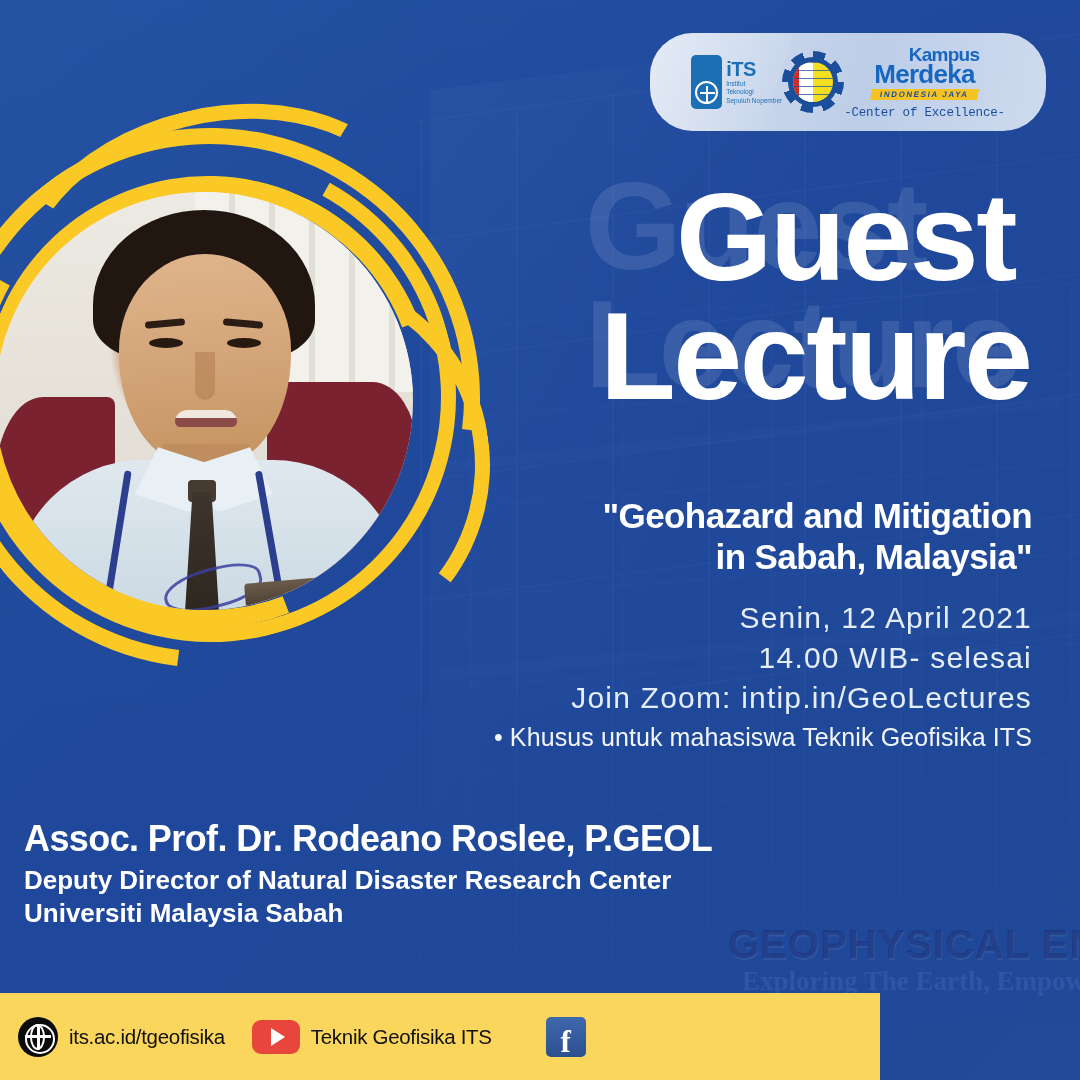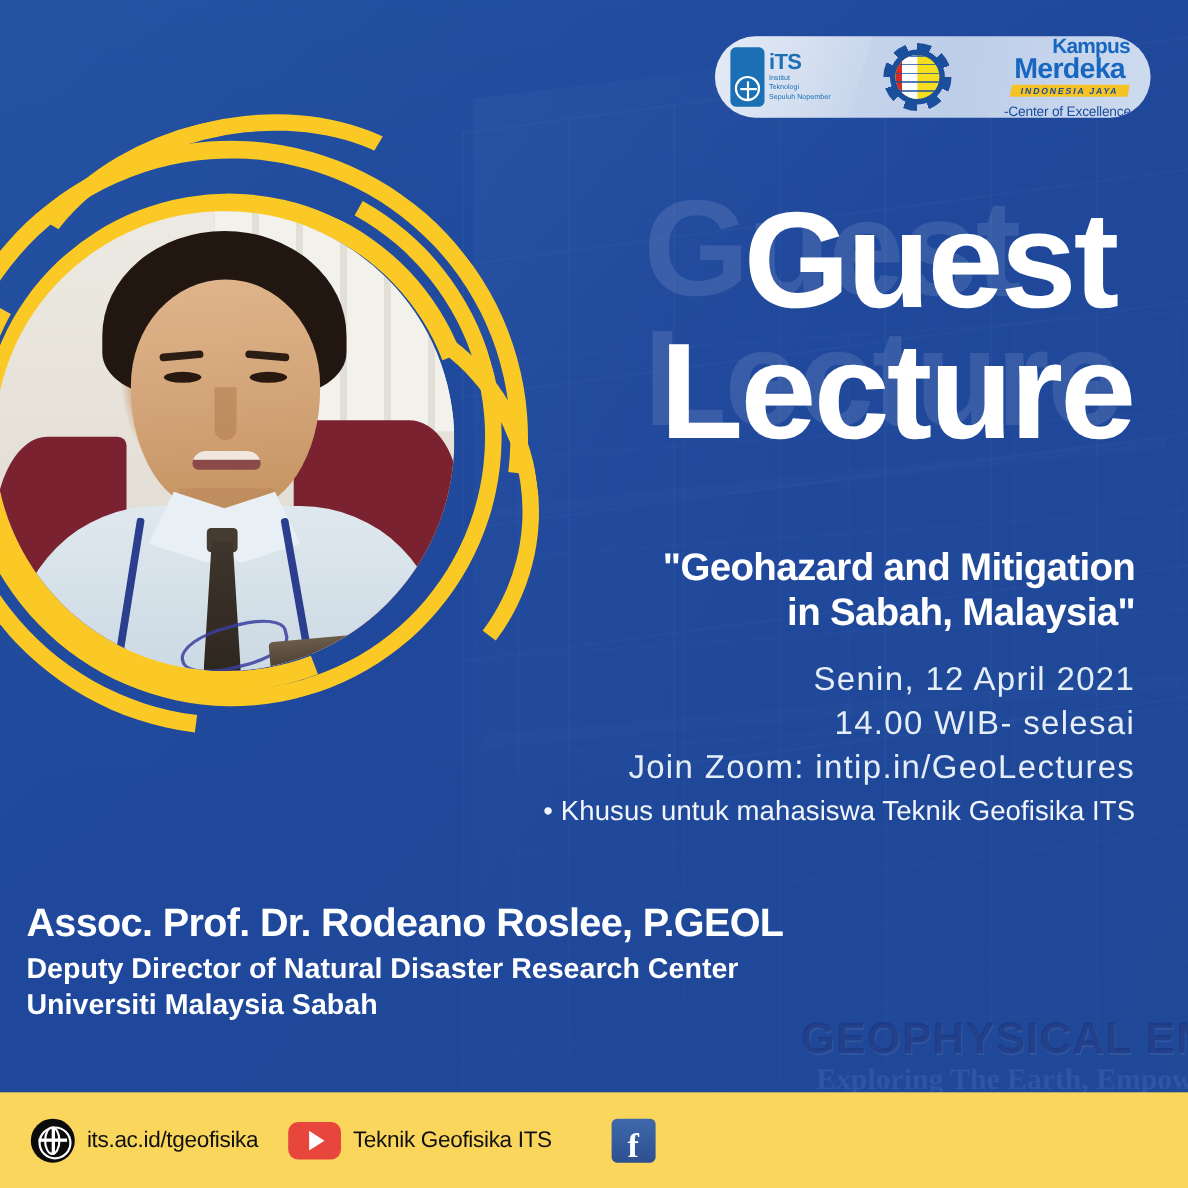--- a/index.html
+++ b/index.html
@@ -83,24 +83,24 @@
     position:absolute; left:585px; top:168px;
     font-size:124px; line-height:.95; font-weight:bold;
     color:rgba(255,255,255,.11);
     letter-spacing:-2px;
     white-space:pre-line;
     pointer-events:none;
   }
 
   
   .logo-pill {
-    position:absolute; left:650px; top:33px; width:396px; height:74px;
+    position:absolute; left:650px; top:33px; width:396px; height:98px;
     background:linear-gradient(100deg, rgba(226,234,246,.93) 0%, rgba(206,220,240,.90) 55%, rgba(219,230,245,.93) 100%);
     border-radius:43px;
-    display:flex; align-items:center; justify-content:space-between;
+    display:flex; align-items:center; justify-content:center;
     padding:16px 14px;
     overflow:hidden;
   }
   .pill-shine {
     position:absolute; left:-40px; top:-30px; width:160px; height:180px;
     background:linear-gradient(100deg, rgba(255,255,255,.45), rgba(255,255,255,0));
     transform:rotate(18deg);
   }
   .its-logo { display:flex; align-items:center; gap:4px; position:relative; z-index:2;}
   .its-shield {
@@ -154,21 +154,21 @@
   }
 
   .km-logo { position:relative; z-index:2; display:flex; flex-direction:column; align-items:center; line-height:1;}
   .km-k { font-size:19px; font-weight:bold; color:#1766C0; letter-spacing:-.7px;margin-left:39px; }
   .km-m { font-size:26px; font-weight:bold; color:#1766C0; letter-spacing:-.7px; margin-top:-3px;}
   .km-ribbon {
     background:#F6C324; color:#1A4C9E; font-size:8px; font-weight:bold;
     letter-spacing:1.6px; padding:1.5px 9px; margin-top:2px;
     transform:skewX(-10deg);
   }
-  .km-coe { font-size:12.5px; color:#1A4C9E; margin-top:7px; letter-spacing:-.2px;}
+  .km-coe { font-size:12.5px; color:#1A4C9E; margin-top:7px; letter-spacing:-.2px;font-family:Liberation Mono, monospace;}
 
   
   .ring {
     position:absolute; border-style:solid; border-color:#FBC926;
     border-radius:50%; background:transparent;
   }
   .portrait-wrap {
     position:absolute; left:-5px; top:192px; width:418px; height:418px;
     border-radius:50%; overflow:hidden;
   }
@@ -281,23 +281,23 @@
     white-space:nowrap;
   }
   .speaker-role {
     position:absolute; left:24px; top:864px;
     font-size:26px; font-weight:bold; color:#FFFFFF; line-height:1.25;
     white-space:pre-line;
   }
 
   
   .footer {
-    position:absolute; left:0; bottom:0; width:1080px; height:87px;
+    position:absolute; left:0; bottom:0; width:880px; height:87px;
     background:#FBD65C;
-    display:flex; align-items:center; padding:0 28px;
+    display:flex; align-items:center; padding:0 18px;
     gap:0;
   }
   .f-item { display:flex; align-items:center; gap:11px; }
   .f-text { font-size:20.5px; color:#111; letter-spacing:-.3px; white-space:nowrap; }
   .f-gap { width:27px; }
 
   .ic-globe {
     width:40px; height:40px; border-radius:50%; background:#0B0B0B;
     position:relative; flex:none;
   }

